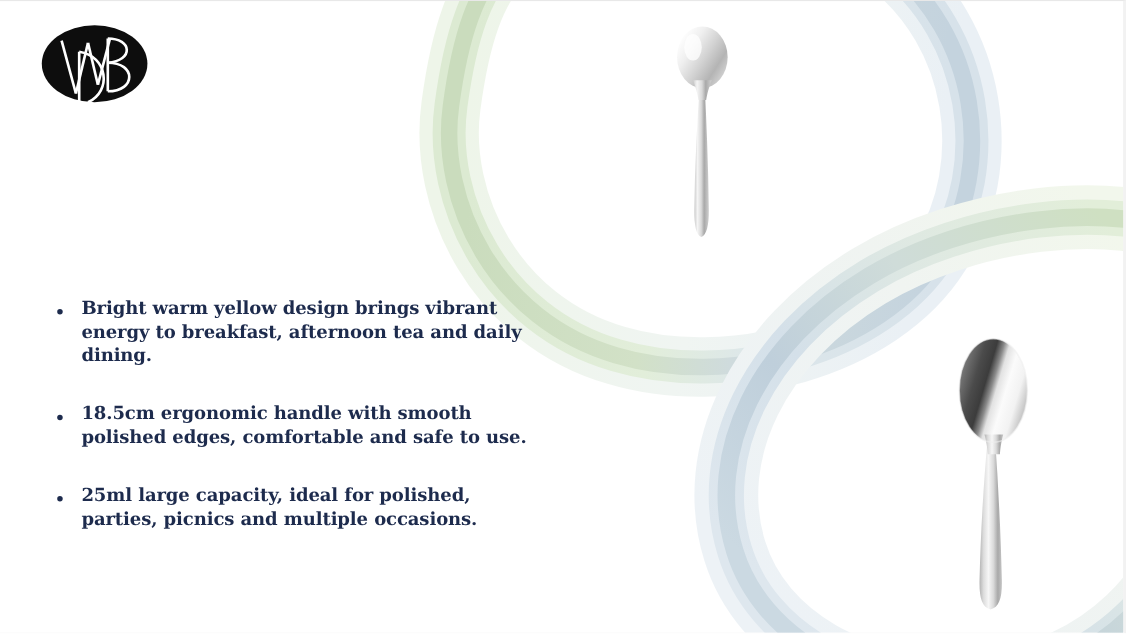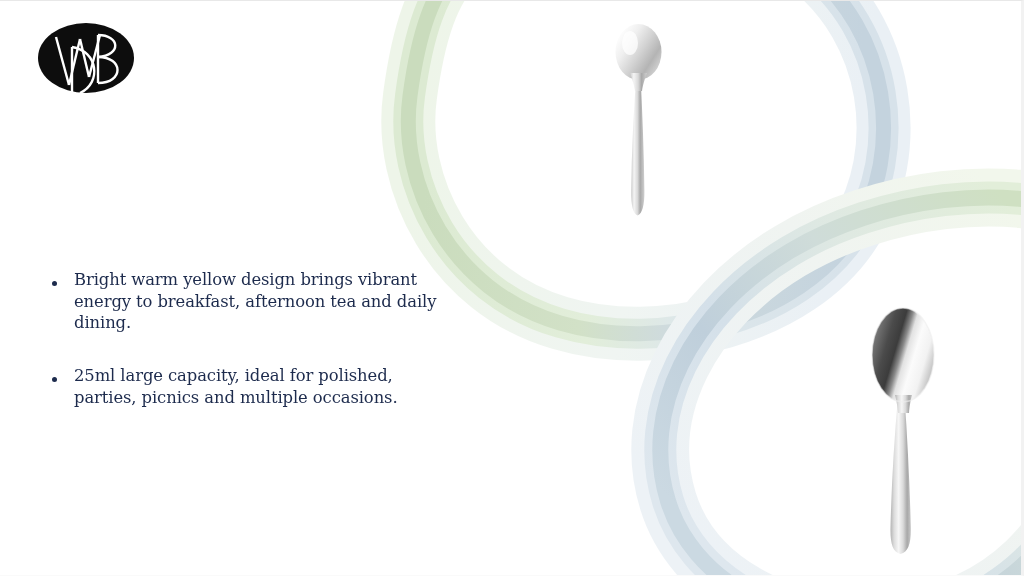--- a/index.html
+++ b/index.html
@@ -37,21 +37,21 @@
   }
   .bullet-row:last-child{margin-bottom:0;}
   .bullet-dot{
     flex:0 0 auto;
     width:5px;height:5px;border-radius:50%;
     background:#1d2b4d;
     margin-top:12px;margin-right:17px;
   }
   .bullet-text{
     font-family:"DejaVu Serif", serif;
-    font-weight:400;
+    font-weight:700;
     font-size:16.4px;
     line-height:1.32;
     color:#1d2b4d;
     letter-spacing:-0.1px;
     white-space:pre-line;
   }
 </style>
 </head>
 <body>
 
@@ -255,20 +255,25 @@
 
   <div id="bullets">
 
     <div class="bullet-row">
       <span class="bullet-dot"></span>
       <span class="bullet-text">Bright warm yellow design brings vibrant
 energy to breakfast, afternoon tea and daily
 dining.</span>
     </div>
 
+    <div class="bullet-row">
+      <span class="bullet-dot"></span>
+      <span class="bullet-text">18.5cm ergonomic handle with smooth
+polished edges, comfortable and safe to use.</span>
+    </div>
 
     <div class="bullet-row">
       <span class="bullet-dot"></span>
       <span class="bullet-text">25ml large capacity, ideal for polished,
 parties, picnics and multiple occasions.</span>
     </div>
 
   </div>
 
 </div>

